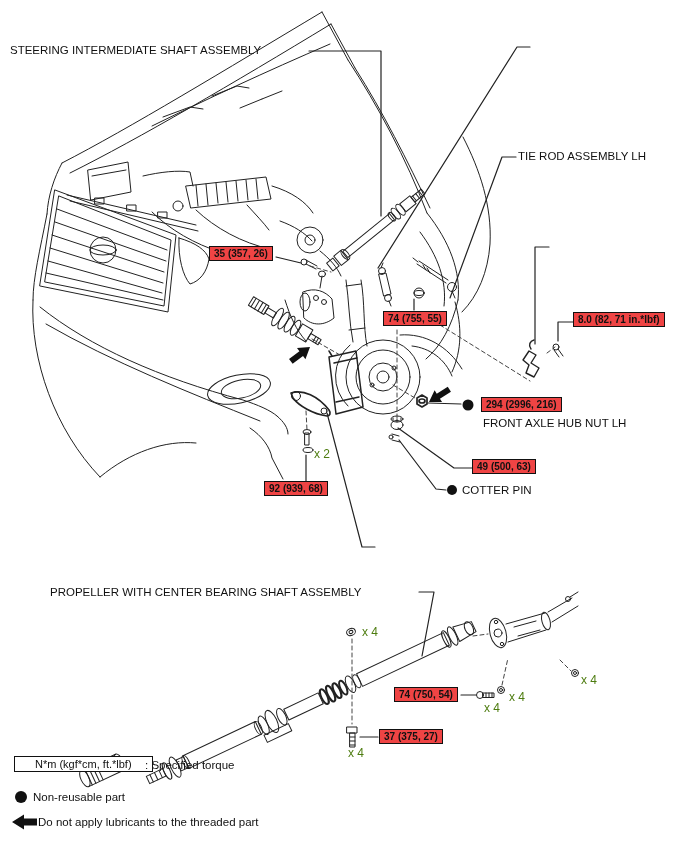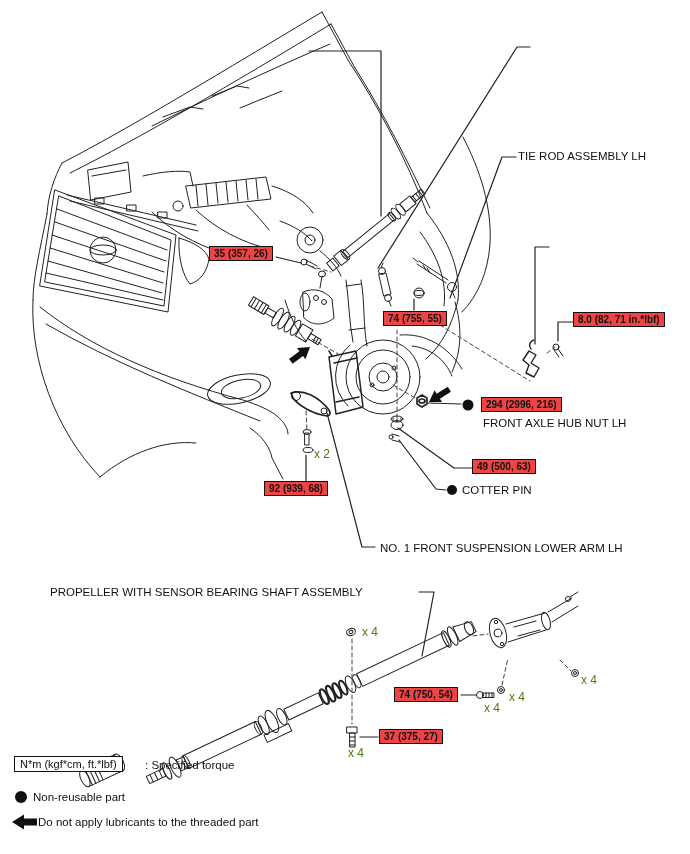--- a/index.html
+++ b/index.html
@@ -4,21 +4,21 @@
 <style>
   html,body{margin:0;padding:0;background:#fff;}
   #stage{position:relative;width:690px;height:854px;background:#fff;overflow:hidden;
          font-family:"Liberation Sans", sans-serif;color:#111;}
   #art{position:absolute;left:0;top:0;}
   .lbl{position:absolute;font-size:11.5px;line-height:15px;white-space:nowrap;color:#111;}
   .tq{position:absolute;font-size:10px;font-weight:bold;white-space:nowrap;
       border:1.6px solid #111;background:#ef4444;padding:1px 4px;letter-spacing:0px;}
   .x{position:absolute;font-size:12px;white-space:nowrap;color:#4d7c0f;}
   .legend-box{position:absolute;font-size:11px;border:1.4px solid #111;background:#fff;
-      padding:1px 5px;white-space:nowrap;}
+      padding:1px 20px;white-space:nowrap;}
 </style>
 </head>
 <body>
 
 <div id="stage">
 
 <svg id="art" width="690" height="854" viewBox="0 0 690 854">
   <g fill="none" stroke="#222" stroke-width="1" stroke-linecap="round" stroke-linejoin="round">
 
     <g>
@@ -306,32 +306,32 @@
       <path d="M0,0 L-12,-7.5 L-12,-3.5 L-25,-3.5 L-25,3.5 L-12,3.5 L-12,7.5 Z"></path>
     </g>
     <g fill="#111" stroke="none">
       <circle cx="468" cy="405" r="5.5"></circle>
       <circle cx="452" cy="490" r="5"></circle>
       <circle cx="21" cy="797" r="6"></circle>
     </g>
   </g>
 </svg>
 
+<div class="lbl" style="left:10px;top:43px">STEERING INTERMEDIATE SHAFT ASSEMBLY</div>
 
 
 <div class="lbl" style="left:518px;top:149px">TIE ROD ASSEMBLY LH</div>
 
 
 <div class="lbl" style="left:483px;top:416px">FRONT AXLE HUB NUT LH</div>
 
 <div class="lbl" style="left:462px;top:483px">COTTER PIN</div>
 
-<div class="lbl" style="left:380px;top:541px">NO. 1 FRONT SUSPENSION LOWER ARM LH</div>
-
-<div class="lbl" style="left:50px;top:585px">PROPELLER WITH SENSOR BEARING SHAFT ASSEMBLY</div>
+
+<div class="lbl" style="left:50px;top:585px">PROPELLER WITH CENTER BEARING SHAFT ASSEMBLY</div>
 
 <div class="tq" style="left:209px;top:246px">35 (357, 26)</div>
 <div class="tq" style="left:383px;top:311px">74 (755, 55)</div>
 <div class="tq" style="left:573px;top:312px">8.0 (82, 71 in.*lbf)</div>
 <div class="tq" style="left:481px;top:397px">294 (2996, 216)</div>
 <div class="tq" style="left:472px;top:459px">49 (500, 63)</div>
 <div class="tq" style="left:264px;top:481px">92 (939, 68)</div>
 <div class="tq" style="left:394px;top:687px">74 (750, 54)</div>
 <div class="tq" style="left:379px;top:729px">37 (375, 27)</div>
 

